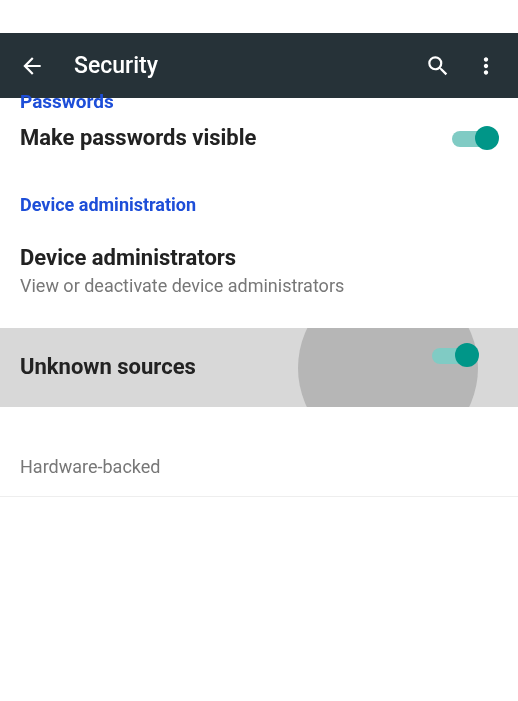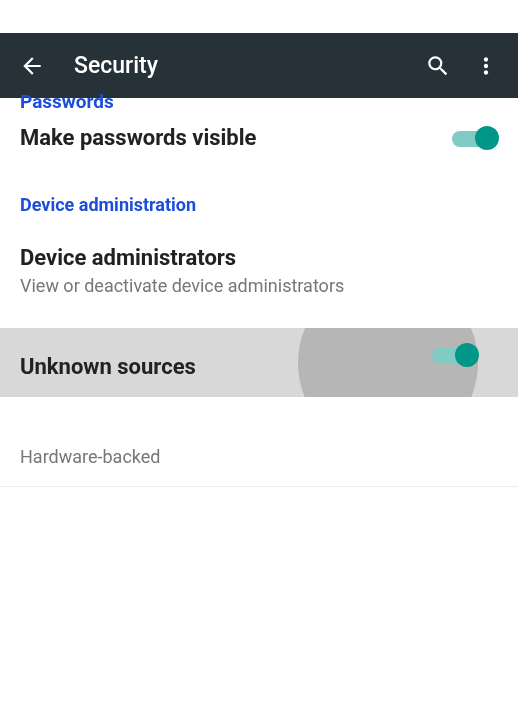--- a/index.html
+++ b/index.html
@@ -75,21 +75,21 @@
 
   <div class="gap-md"></div>
 
   <div class="item">
     <div class="primary">Device administrators</div>
     <div class="secondary">View or deactivate device administrators</div>
   </div>
 
   <div class="gap-md"></div>
 
-  <div class="item switch-row highlight-row" style="padding-top:26px;padding-bottom:18px;overflow:hidden;">
+  <div class="item switch-row highlight-row" style="padding-top:26px;padding-bottom:28px;overflow:hidden;">
     <div class="ripple"></div>
     <div class="texts">
       <div class="primary">Unknown sources</div>
     </div>
     <div class="switch">
       <div class="track"></div>
       <div class="thumb"></div>
     </div>
   </div>
 

